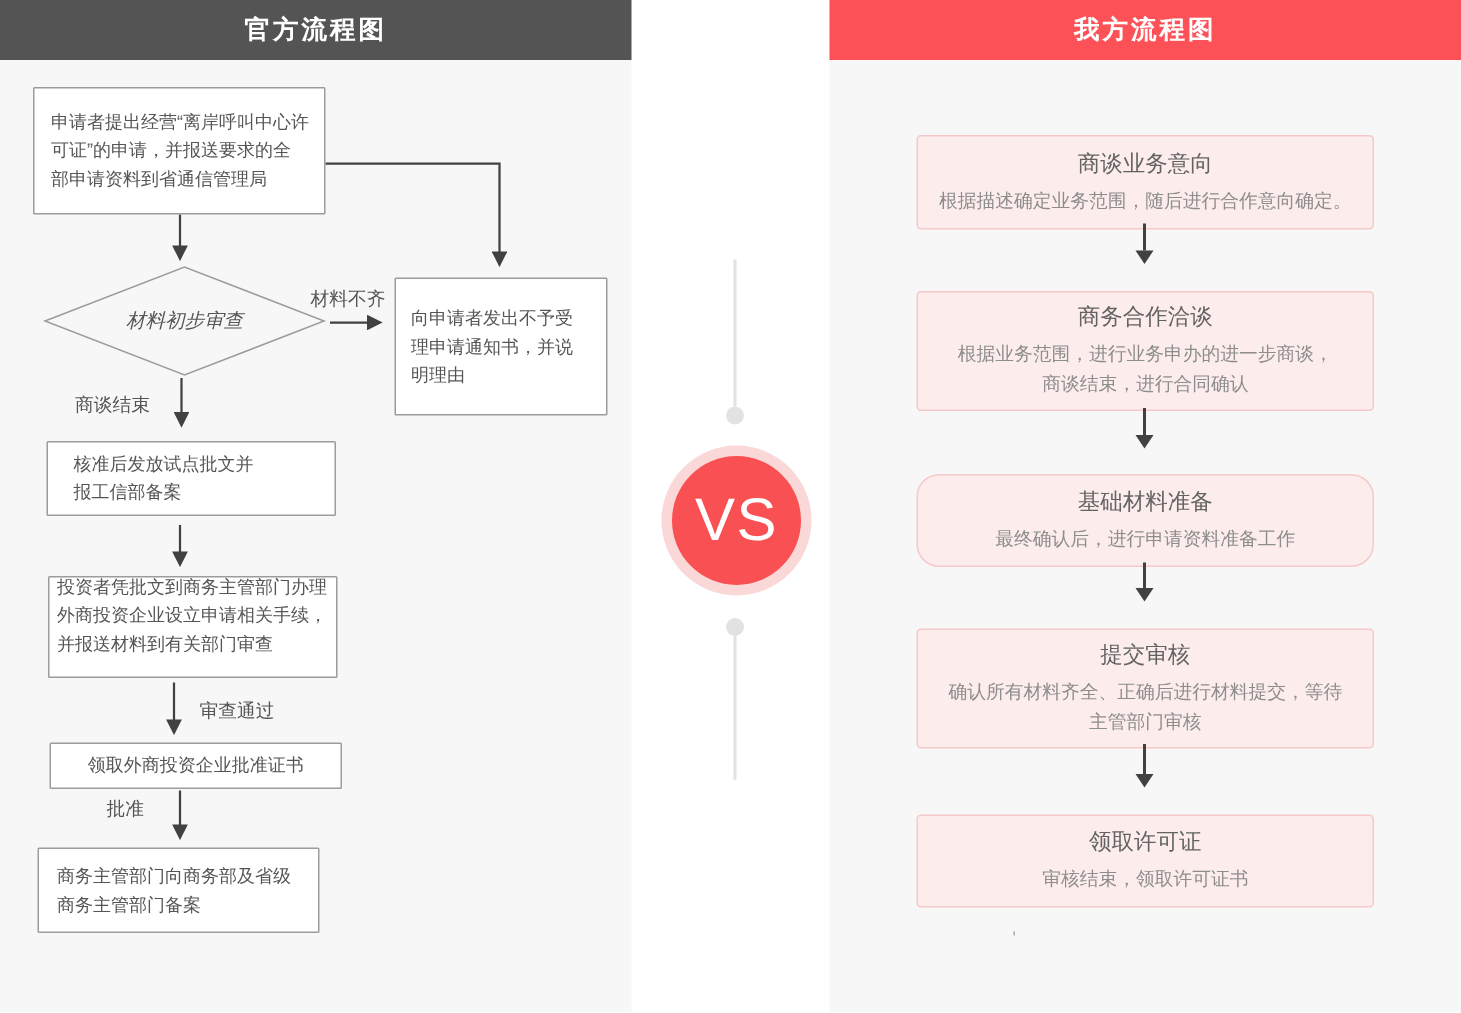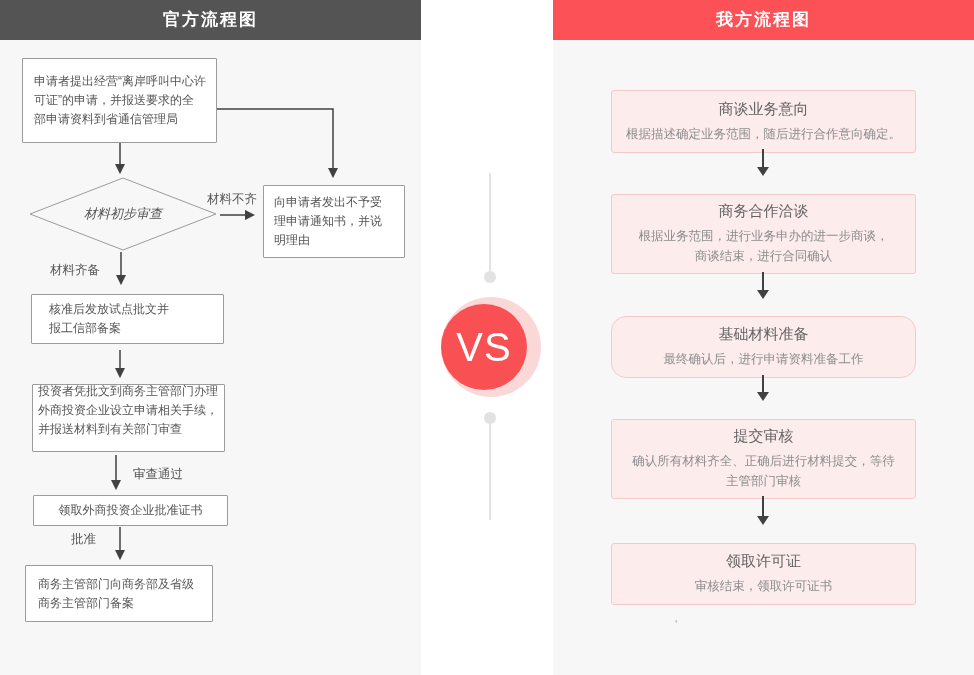--- a/index.html
+++ b/index.html
@@ -57,21 +57,21 @@
   
   .mid-line { position:absolute; left:489px; width:2px; background:#e2e2e2; }
   .mid-line-top { top:173px; height:98px; }
   .mid-line-bottom { top:424px; height:96px; }
   .mid-dot { position:absolute; left:484px; width:12px; height:12px; border-radius:50%; background:#e2e2e2; }
   .mid-dot-top { top:271px; }
   .mid-dot-bottom { top:412px; }
   .vs-outer {
     position:absolute; left:441px; top:297px; width:100px; height:100px;
     border-radius:50%; background:#fbd8d8;
-    display:flex; align-items:center; 
+    display:flex; align-items:center; justify-content:center;
   }
   .vs-inner {
     width:86px; height:86px; border-radius:50%; background:#f95153;
     color:#ffffff; font-size:40px; letter-spacing:1px;
     display:flex; align-items:center; justify-content:center;
   }
 </style>
 </head>
 <body>
 
@@ -109,27 +109,27 @@
     <div class="lbox" style="left:22px; top:58px; width:195px; height:85px; padding:0 0 0 11px;">
       <span class="txt">申请者提出经营“离岸呼叫中心许
 可证”的申请，并报送要求的全
 部申请资料到省通信管理局</span>
     </div>
 
     <div class="dlabel">材料初步审查</div>
 
     <div class="llabel" style="left:207px; top:191px;">材料不齐</div>
 
-    <div class="lbox" style="left:263px; top:185px; width:142px; height:73px; padding:0 0 0 10px;">
+    <div class="lbox" style="left:263px; top:185px; width:142px; height:92px; padding:0 0 0 10px;">
       <span class="txt">向申请者发出不予受
 理申请通知书，并说
 明理由</span>
     </div>
 
-    <div class="llabel" style="left:50px; top:262px;">材料齐备</div>
+    <div class="llabel" style="left:50px; top:262px;">商谈结束</div>
 
     <div class="lbox" style="left:31px; top:294px; width:193px; height:50px; padding:0 0 0 17px;">
       <span class="txt">核准后发放试点批文并
 报工信部备案</span>
     </div>
 
     <div class="lbox" style="left:32px; top:384px; width:193px; height:68px; padding:0 0 16px 5px;">
       <span class="txt">投资者凭批文到商务主管部门办理
 外商投资企业设立申请相关手续，
 并报送材料到有关部门审查</span>

